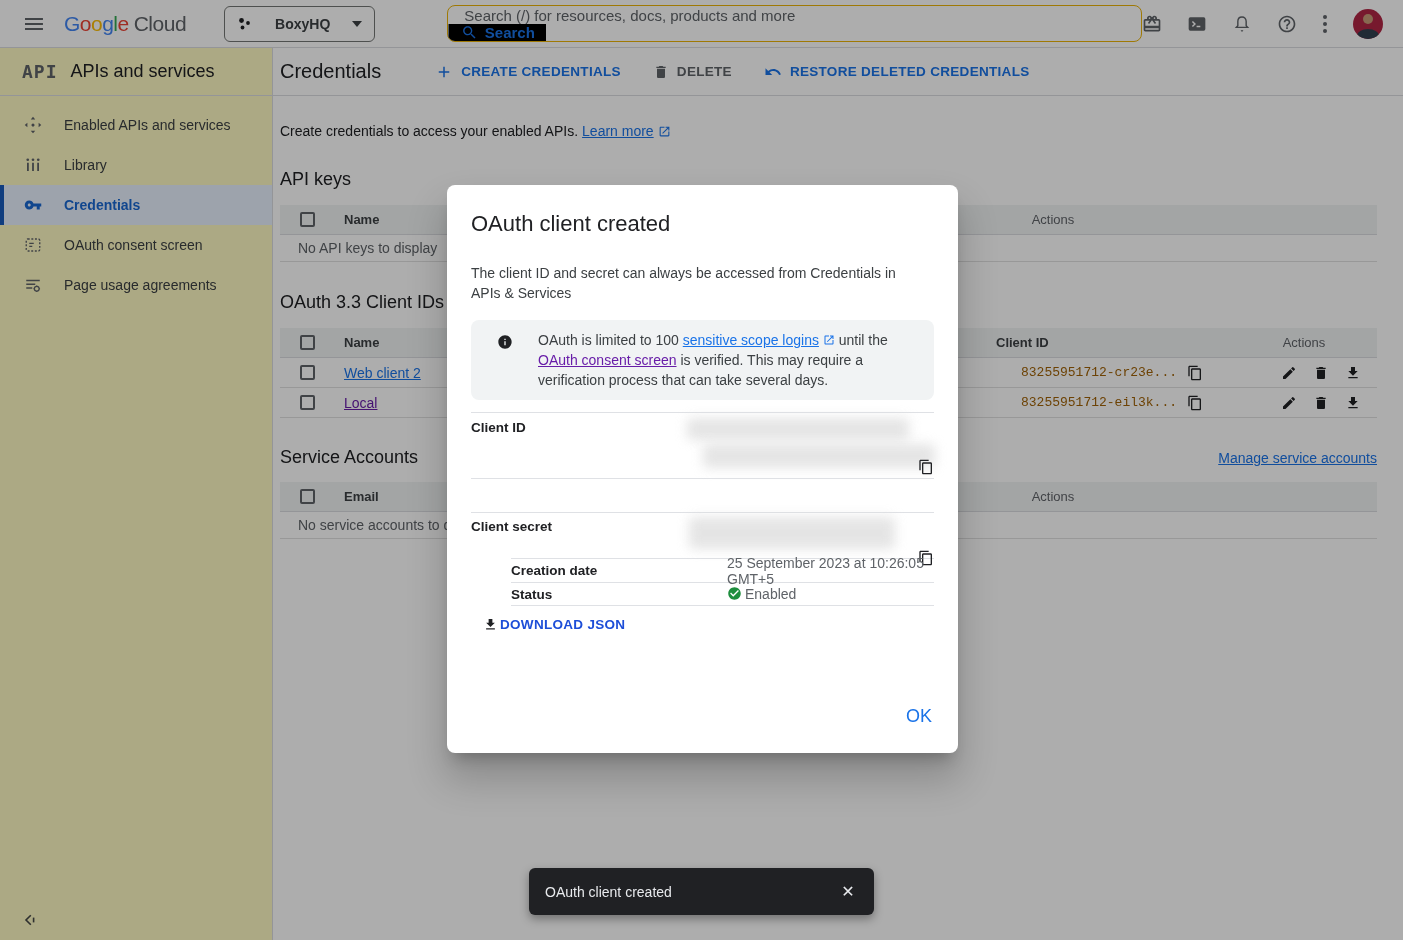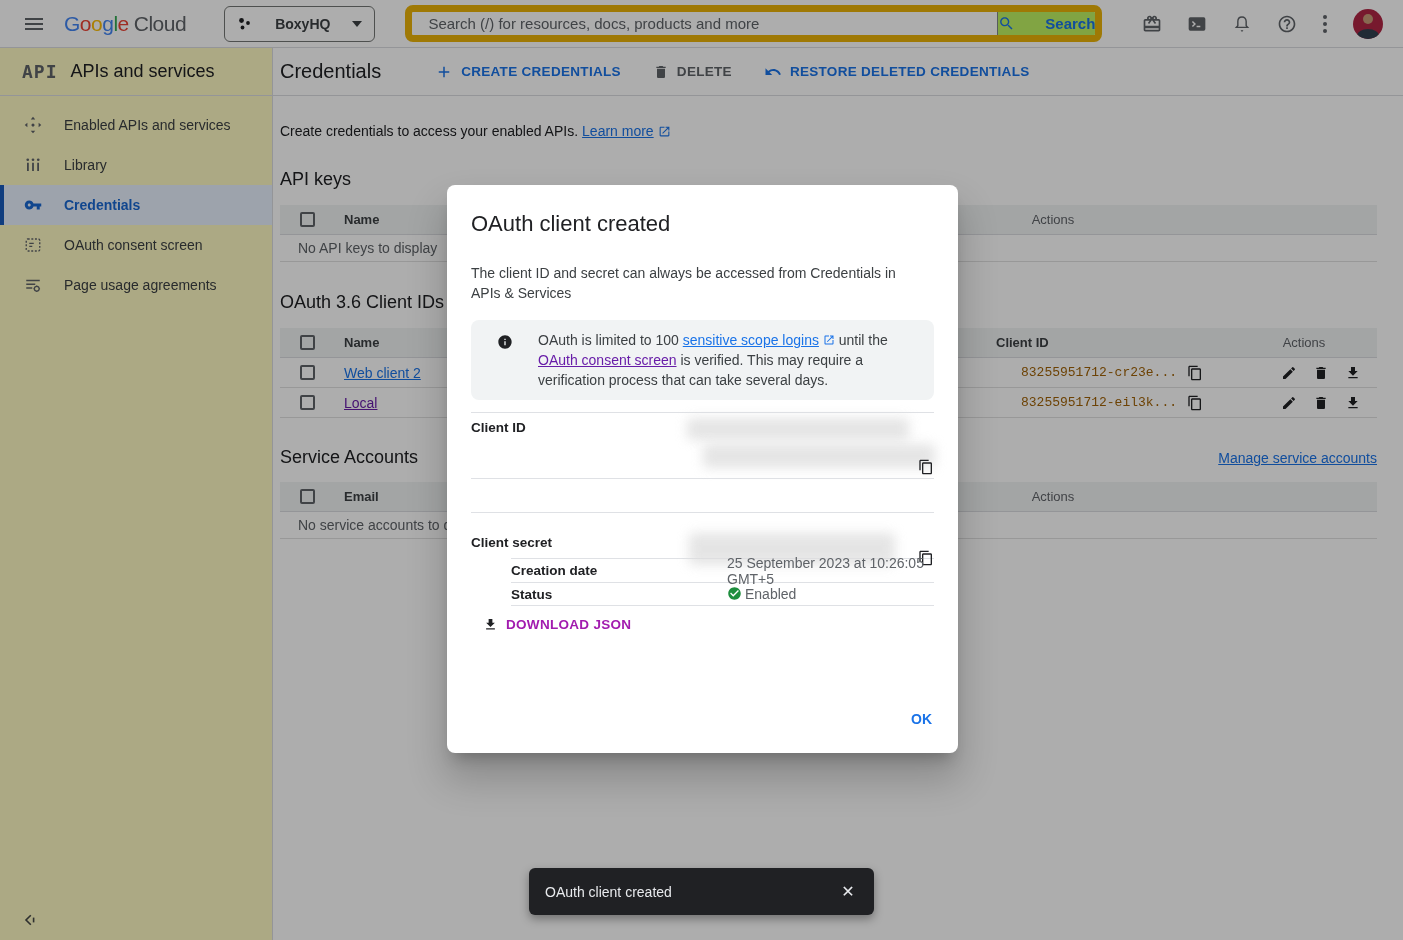--- a/index.html
+++ b/index.html
@@ -13,27 +13,27 @@
   
   .topbar { position:absolute; top:0; left:0; right:0; height:48px; background:#fff;
     border-bottom:1px solid #dadce0; display:flex; align-items:center; z-index:1; }
   .hamburger { margin:0 0 0 24px; width:20px; cursor:pointer; }
   .logo { display:flex; align-items:baseline; margin-left:20px; font-size:21px; letter-spacing:-0.5px; }
   .logo .lg { font-weight:500; }
   .logo .cloud { color:#5f6368; margin-left:5px; font-weight:400; }
   .project-btn { margin-left:38px; height:36px; border:1px solid #747775; border-radius:6px;
     display:flex; align-items:center; gap:22px; padding:0 12px; font-size:14px; font-weight:bold; color:#3c4043; cursor:pointer; }
   .caret-down { width:0; height:0; border-left:5px solid transparent; border-right:5px solid transparent; border-top:6px solid #3c4043; }
-  .searchbar { margin-left:30px; width:697px; height:37px; border:7px solid #eab308; border-radius:8px;
-    display:flex; align-items:stretch; overflow:hidden; background:#fff; }
+  .searchbar { margin-left:72px; width:697px; height:37px; border:1px solid #eab308; border-radius:8px;
+    display:flex; align-items:stretch; overflow:hidden; background:#fff;flex-direction:column; }
   .search-input { flex:1; border:none; outline:none; padding:0 16px; font-size:15px; color:#202124;
     background:transparent; font-family:"Liberation Sans",sans-serif; }
   .search-input::placeholder { color:#5f6368; }
-  .search-btn { width:98px; border-left:1px solid #80868b; display:flex; align-items:center; justify-content:space-between;
-    gap:7px; color:#1a73e8; font-weight:bold; font-size:15px; cursor:pointer; background:#bef264; }
+  .search-btn { width:98px; border-left:1px solid #80868b; display:flex; align-items:center; justify-content:center;
+    gap:7px; color:#1a73e8; font-weight:bold; font-size:15px; cursor:pointer; background:#000000; }
   .topbar-icons { margin-left:auto; display:flex; align-items:center; gap:25px; margin-right:20px; }
   .tb-ic { width:20px; height:20px; cursor:pointer; }
   .avatar { width:30px; height:30px; border-radius:50%; background:#b02645; position:relative; overflow:hidden; cursor:pointer; }
   .avatar::before { content:""; position:absolute; top:5px; left:10px; width:10px; height:10px; border-radius:50%; background:#c79b78; }
   .avatar::after { content:""; position:absolute; bottom:-3px; left:4px; width:22px; height:13px; border-radius:50% 50% 0 0; background:#32404f; }
 
   
   .sidebar { position:absolute; top:48px; bottom:0; left:0; width:273px; background:#fef9c3;
     border-right:1px solid #dadce0; z-index:1; }
   .sidebar-header { height:48px; border-bottom:1px solid #dadce0; display:flex; align-items:center; padding-left:22px; gap:13px; }
@@ -92,34 +92,34 @@
     z-index:20; padding:24px 24px 0 24px; }
   .m-title { font-size:22px; font-weight:400; color:#202124; margin-top:2px; }
   .m-desc { margin-top:26px; font-size:14px; color:#3c4043; line-height:20px; width:445px; }
   .m-notice { margin-top:17px; background:#f1f3f4; border-radius:8px; display:flex; padding:10px 0; min-height:80px; }
   .notice-icon { flex:0 0 16px; margin:4px 25px 0 26px; }
   .notice-text { flex:1; font-size:14px; line-height:20px; color:#3c4043; padding-right:20px; }
   .m-table { margin-top:12px; }
   .mrow { display:flex; border-top:1px solid #dfe1e5; }
   .mrow.id-row { height:66px; padding-top:7px; }
   .mrow.spacer-row { height:34px; }
-  .mrow.secret-row { height:46px; padding-top:22px; }
+  .mrow.secret-row { height:46px; padding-top:6px; }
   .mrow.small-row { height:24px; align-items:center;margin-left:40px; }
   .mrow.last { border-bottom:1px solid #dfe1e5; }
   .mlabel { width:216px; font-size:13.5px; font-weight:bold; color:#202124; }
   .mvalue { flex:1; position:relative; font-size:14px; color:#5f6368; display:flex; align-items:center; gap:4px; }
   .blurblob { position:absolute; background:#dcdcdc; border-radius:4px; filter:blur(6px); opacity:.75; }
   .b1 { left:0; top:-2px; width:222px; height:22px; }
   .b2 { left:16px; top:24px; width:232px; height:24px; }
   .b3 { left:2px; top:-2px; width:206px; height:32px; }
   .copy-abs { position:absolute; right:0; bottom:3px; cursor:pointer; }
   .copy-abs2 { position:absolute; right:0; bottom:-8px; cursor:pointer; }
-  .m-download { margin-top:11px; margin-left:12px; display:inline-flex; gap:8px; align-items:center;
-    font-size:13.5px; font-weight:bold; letter-spacing:.3px; color:#a21caf; cursor:pointer; }
-  .m-ok { position:absolute; right:26px; bottom:26px; color:#1a73e8; font-size:14px; font-weight:bold; cursor:pointer; }
+  .m-download { margin-top:11px; margin-left:12px; display:inline-flex; gap:2px; align-items:center;
+    font-size:13.5px; font-weight:bold; letter-spacing:.3px; color:#1d4ed8; cursor:pointer; }
+  .m-ok { position:absolute; right:26px; bottom:26px; color:#1a73e8; font-size:18px; font-weight:normal; cursor:pointer; }
   .status-val { display:flex; align-items:flex-start; gap:3px; }
 
   
   .toast { position:absolute; left:529px; top:868px; width:345px; height:47px; background:#202124;
     border-radius:6px; display:flex; align-items:center; padding:0 8px 0 16px; z-index:30;
     box-shadow:0 4px 10px rgba(0,0,0,.35); }
   .toast-msg { color:#e8eaed; font-size:14px; }
   .toast-x { margin-left:auto; width:36px; height:36px; display:flex; align-items:center; justify-content:center;
     color:#e8eaed; font-size:16px; cursor:pointer; }
 </style>
@@ -269,21 +269,21 @@
     <div class="thead">
       <div class="cell-cb">
           <div class="checkbox"></div>
         </div>
       <div class="cell-name">Name</div>
       <div class="cell-actions">Actions</div>
     </div>
     <div class="empty-row">No API keys to display</div>
   </div>
 
-  <div class="sec-heading h-oauth">OAuth 3.6 Client IDs</div>
+  <div class="sec-heading h-oauth">OAuth 3.3 Client IDs</div>
   <div class="table t-oauth">
     <div class="thead">
       <div class="cell-cb">
           <div class="checkbox"></div>
         </div>
       <div class="cell-name">Name</div>
       <div class="cell-cid" style="font-weight:bold">Client ID</div>
       <div class="cell-actions">Actions</div>
     </div>
     <div class="trow">

